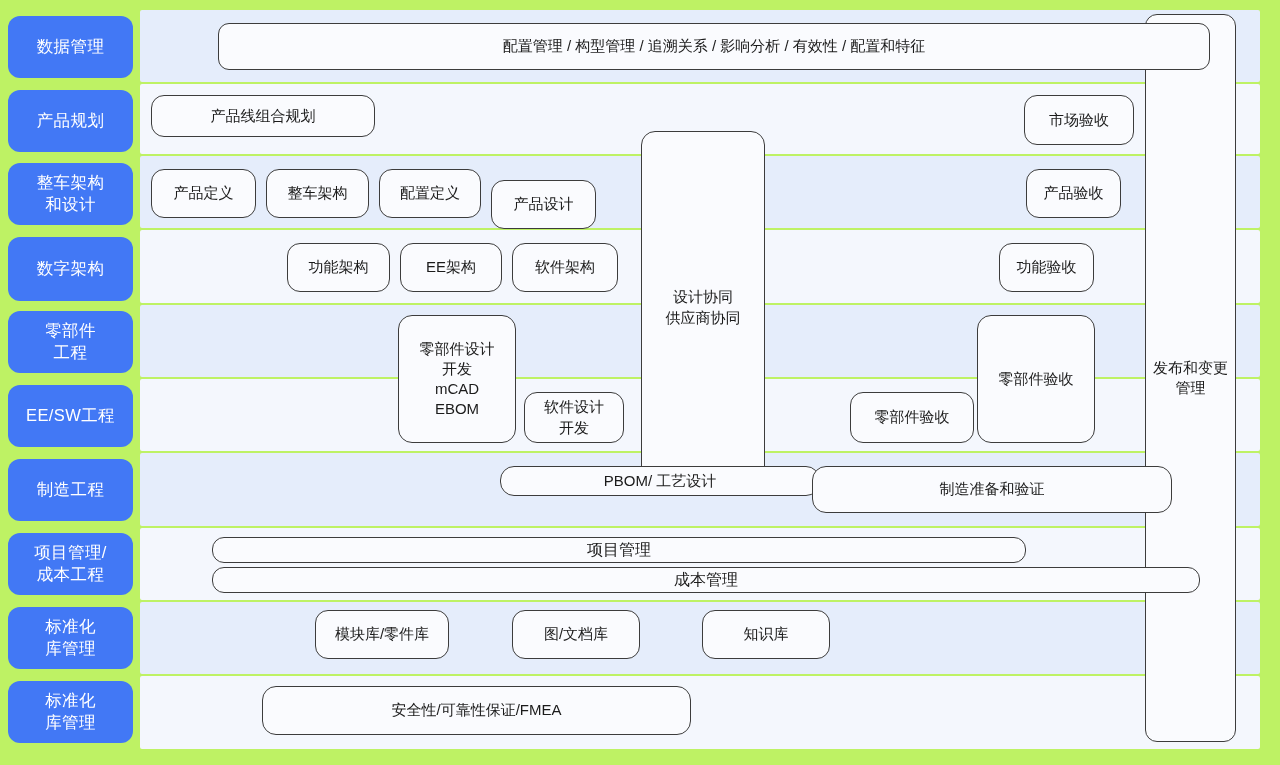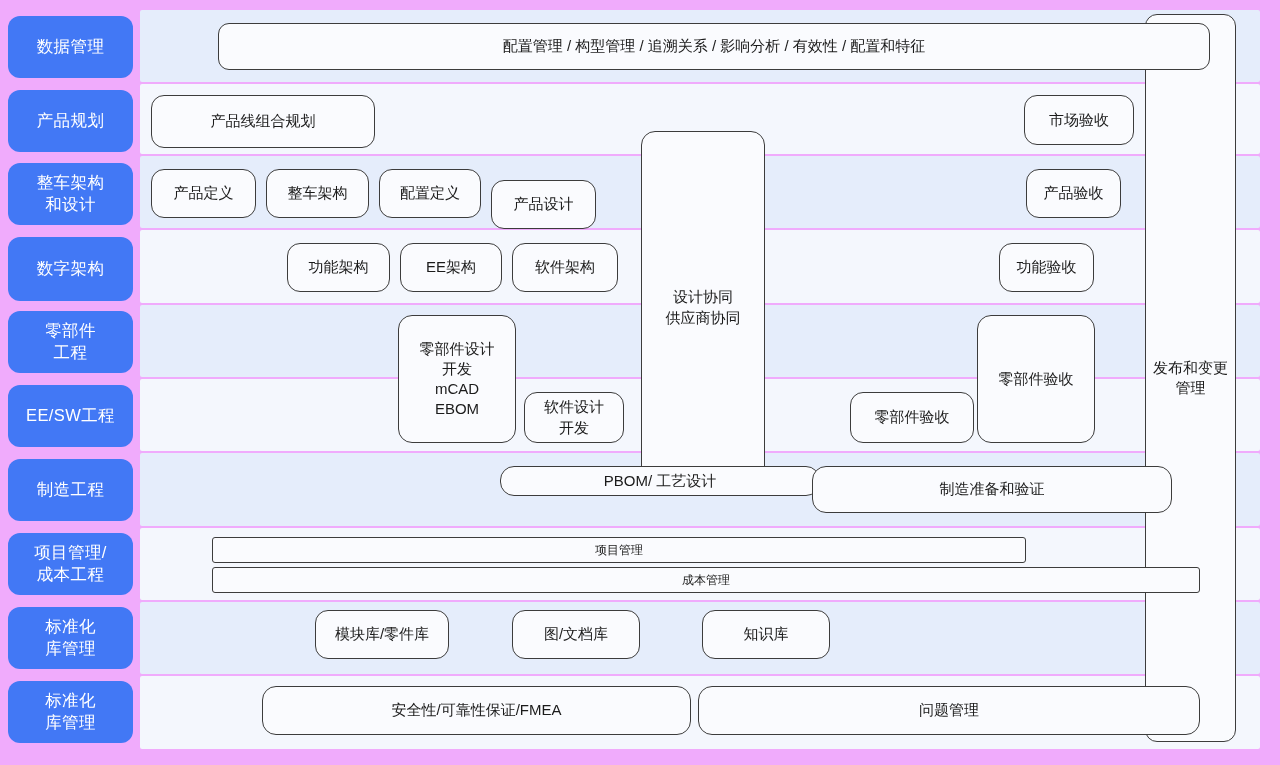--- a/index.html
+++ b/index.html
@@ -10,21 +10,21 @@
   body {
     width: 1280px;
     height: 765px;
     font-family: "Liberation Sans", "DejaVu Sans", sans-serif;
     overflow: hidden;
   }
   #stage {
     position: relative;
     width: 1280px;
     height: 765px;
-    background: #f0abfc;
+    background: #bef264;
   }
   
   .row-stripe {
     position: absolute;
     left: 140px;
     width: 1120px;
     border-radius: 2px;
   }
   .row-stripe.dark  { background: #e5edfb; }
   .row-stripe.light { background: #f4f7fd; }
@@ -66,22 +66,22 @@
     white-space: pre-line;
     padding: 2px 6px;
   }
   .card.wide { border-radius: 14px; }
   .card.tall { border-radius: 14px; }
   .card.release {
     font-size: 15px;
     border-radius: 12px;
   }
   .card.thin {
-    border-radius: 3px;
-    font-size: 12px;
+    border-radius: 12px;
+    font-size: 16px;
   }
   .card.banner {
     border-radius: 11px;
     font-size: 15px;
   }
 </style>
 </head>
 <body>
 
 <div id="stage">
@@ -111,21 +111,21 @@
   <div class="side-pill" style="top:607px; height:62px;"><span>标准化
 库管理</span></div>
   <div class="side-pill" style="top:681px; height:62px;"><span>标准化
 库管理</span></div>
 
   <div class="card release" style="left:1145px; top:14px; width:91px; height:728px;">发布和变更
 管理</div>
 
   <div class="card banner" style="left:218px; top:23px; width:992px; height:47px;">配置管理 / 构型管理 / 追溯关系 / 影响分析 / 有效性 / 配置和特征</div>
 
-  <div class="card" style="left:151px; top:95px; width:224px; height:53px;">产品线组合规划</div>
+  <div class="card" style="left:151px; top:95px; width:224px; height:42px;">产品线组合规划</div>
   <div class="card" style="left:1024px; top:95px; width:110px; height:50px;">市场验收</div>
 
   <div class="card" style="left:151px; top:169px; width:105px; height:49px;">产品定义</div>
   <div class="card" style="left:266px; top:169px; width:103px; height:49px;">整车架构</div>
   <div class="card" style="left:379px; top:169px; width:102px; height:49px;">配置定义</div>
   <div class="card" style="left:491px; top:169px; width:105px; height:49px;margin-top:11px;">产品设计</div>
   <div class="card" style="left:1026px; top:169px; width:95px; height:49px;">产品验收</div>
 
   <div class="card" style="left:287px; top:243px; width:103px; height:49px;">功能架构</div>
   <div class="card" style="left:400px; top:243px; width:102px; height:49px;">EE架构</div>
@@ -148,15 +148,14 @@
   <div class="card wide" style="left:812px; top:466px; width:360px; height:47px;">制造准备和验证</div>
 
   <div class="card thin" style="left:212px; top:537px; width:814px; height:26px;">项目管理</div>
   <div class="card thin" style="left:212px; top:567px; width:988px; height:26px;">成本管理</div>
 
   <div class="card" style="left:315px; top:610px; width:134px; height:49px;">模块库/零件库</div>
   <div class="card" style="left:512px; top:610px; width:128px; height:49px;">图/文档库</div>
   <div class="card" style="left:702px; top:610px; width:128px; height:49px;">知识库</div>
 
   <div class="card wide" style="left:262px; top:686px; width:429px; height:49px;">安全性/可靠性保证/FMEA</div>
-  <div class="card wide" style="left:698px; top:686px; width:502px; height:49px;">问题管理</div>
 
 </div>
 
 </body></html>

